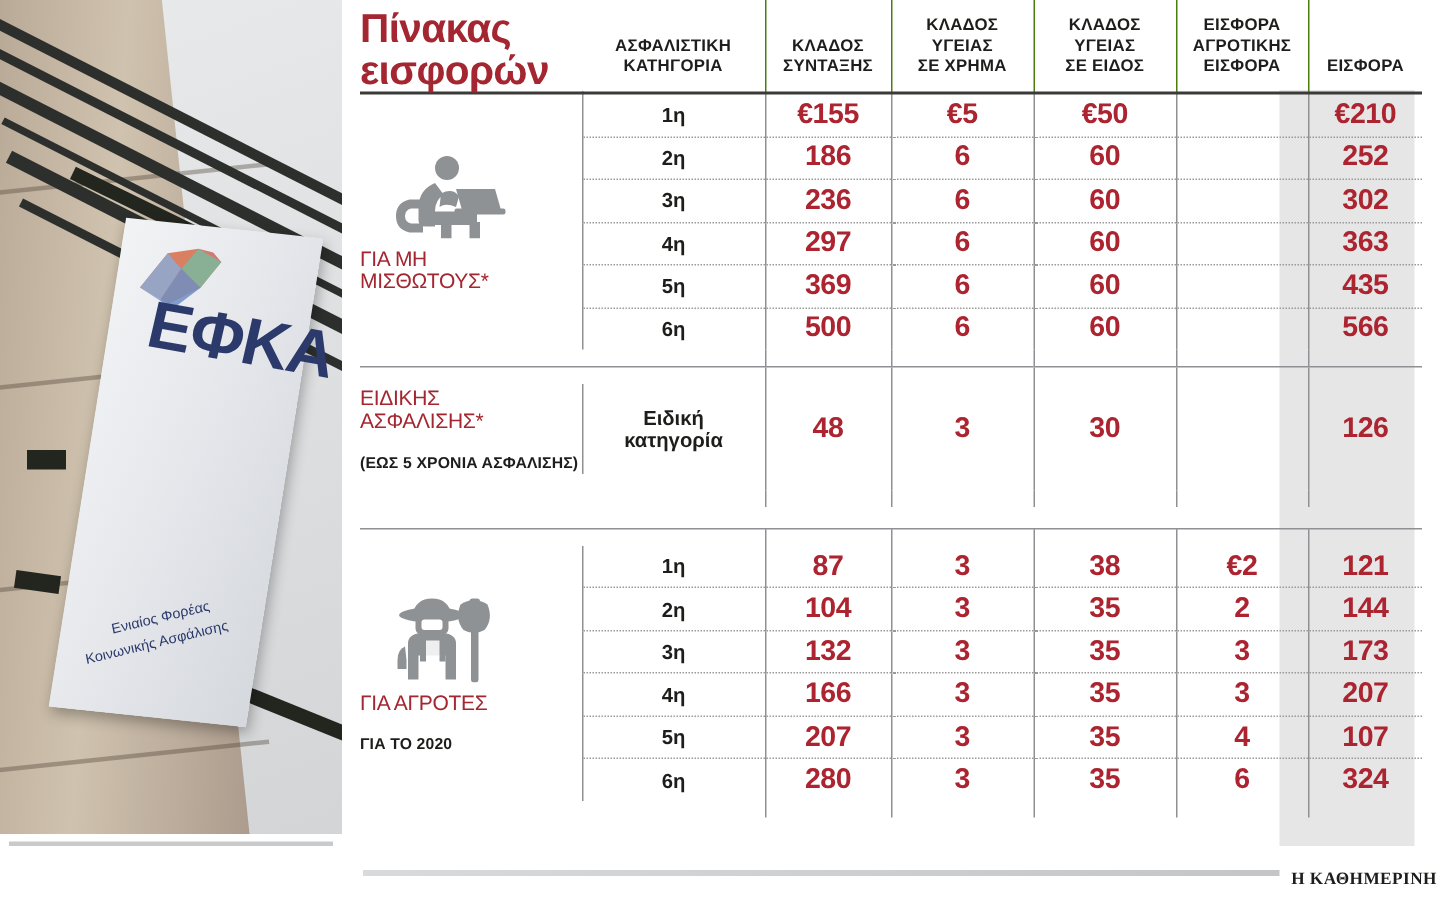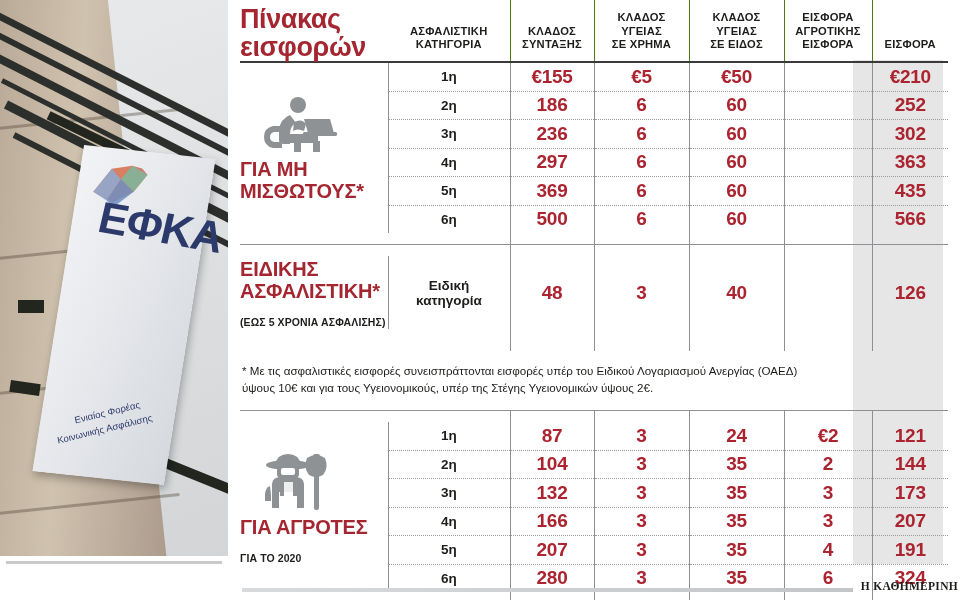--- a/index.html
+++ b/index.html
@@ -249,22 +249,22 @@
   
   .sec-block {
     padding-top: 2px;
   }
   .sec-icon {
     display: block;
     margin-left: 20px;
     margin-bottom: 6px;
   }
   .sec-title {
-    font-size: 20px;
-    font-weight: bold;
+    font-size: 14px;
+    font-weight: normal;
     color: #a42630;
     line-height: 1.1;
     letter-spacing: -0.2px;
   }
   .sec-sub {
     font-size: 10.5px;
     color: #1d1d1b;
     line-height: 1.25;
     margin-top: 14px;
     letter-spacing: 0.1px;
@@ -280,21 +280,21 @@
     z-index: 1;
   }
 
   
   .credit-wrap {
     position: absolute;
     right: 2px;
     bottom: 8px;
     width: 716px;
     display: flex;
-    align-items: flex-end;
+    align-items: flex-start;
     gap: 8px;
     z-index: 2;
   }
   .credit-line {
     flex: 1 1 auto;
     height: 4px;
     background: linear-gradient(90deg, #d9dadb 0%, #c4c5c7 100%);
   }
   .credit-name {
     font-family: "Liberation Serif", serif;
@@ -519,32 +519,32 @@
               <td></td>
               <td></td>
               <td></td>
         </tr>
 
         <tr class="data-row">
           <td class="sec-label">
             <div class="sec-block">
               <div class="sec-title">
                 <span>ΕΙΔΙΚΗΣ</span><br>
-                <span>ΑΣΦΑΛΙΣΤΙΚΗ*</span>
+                <span>ΑΣΦΑΛΙΣΗΣ*</span>
               </div>
               <div class="sec-sub">(ΕΩΣ 5 ΧΡΟΝΙΑ ΑΣΦΑΛΙΣΗΣ)</div>
             </div>
           </td>
           <td class="cat">
             <span>Ειδική</span><br>
             <span>κατηγορία</span>
           </td>
           <td>48</td>
           <td>3</td>
-          <td>40</td>
+          <td>30</td>
           <td></td>
           <td class="total-col">126</td>
         </tr>
 
         <tr class="spacer">
           <td class="nl"></td>
               <td class="nl"></td>
               <td></td>
               <td></td>
               <td></td>
@@ -556,24 +556,20 @@
               <td class="nl"></td>
               <td></td>
               <td></td>
               <td></td>
               <td></td>
               <td></td>
         </tr>
       </tbody>
         </table>
 
-      <div class="footnote">
-        <span>* Με τις ασφαλιστικές εισφορές συνεισπράττονται εισφορές υπέρ του Ειδικού Λογαριασμού Ανεργίας (ΟΑΕΔ)</span><br>
-        <span>ύψους 10€ και για τους Υγειονομικούς, υπέρ της Στέγης Υγειονομικών ύψους 2€.</span>
-      </div>
 
       <table class="tbl" style="margin-top:14px;">
         <colgroup>
           <col class="c-label">
             <col class="c-cat">
             <col class="c-syn">
           <col class="c-xrima">
             <col class="c-eidos">
             <col class="c-agro">
             <col class="c-total">
@@ -613,21 +609,21 @@
               </svg>
               <div class="sec-title">
                 <span>ΓΙΑ ΑΓΡΟΤΕΣ</span>
               </div>
               <div class="sec-sub">ΓΙΑ ΤΟ 2020</div>
             </div>
           </td>
           <td class="cat">1η</td>
           <td>87</td>
           <td>3</td>
-          <td>24</td>
+          <td>38</td>
           <td>€2</td>
           <td class="total-col">121</td>
         </tr>
 
         <tr class="data-row dotted">
           <td class="cat dot">2η</td>
           <td class="dot">104</td>
           <td class="dot">3</td>
           <td class="dot">35</td>
           <td class="dot">2</td>
@@ -651,21 +647,21 @@
           <td class="dot">3</td>
           <td class="dot total-col">207</td>
         </tr>
 
         <tr class="data-row dotted">
           <td class="cat dot">5η</td>
           <td class="dot">207</td>
           <td class="dot">3</td>
           <td class="dot">35</td>
           <td class="dot">4</td>
-          <td class="dot total-col">191</td>
+          <td class="dot total-col">107</td>
         </tr>
 
         <tr class="data-row dotted">
           <td class="cat dot">6η</td>
           <td class="dot">280</td>
           <td class="dot">3</td>
           <td class="dot">35</td>
           <td class="dot">6</td>
           <td class="dot total-col">324</td>
         </tr>

